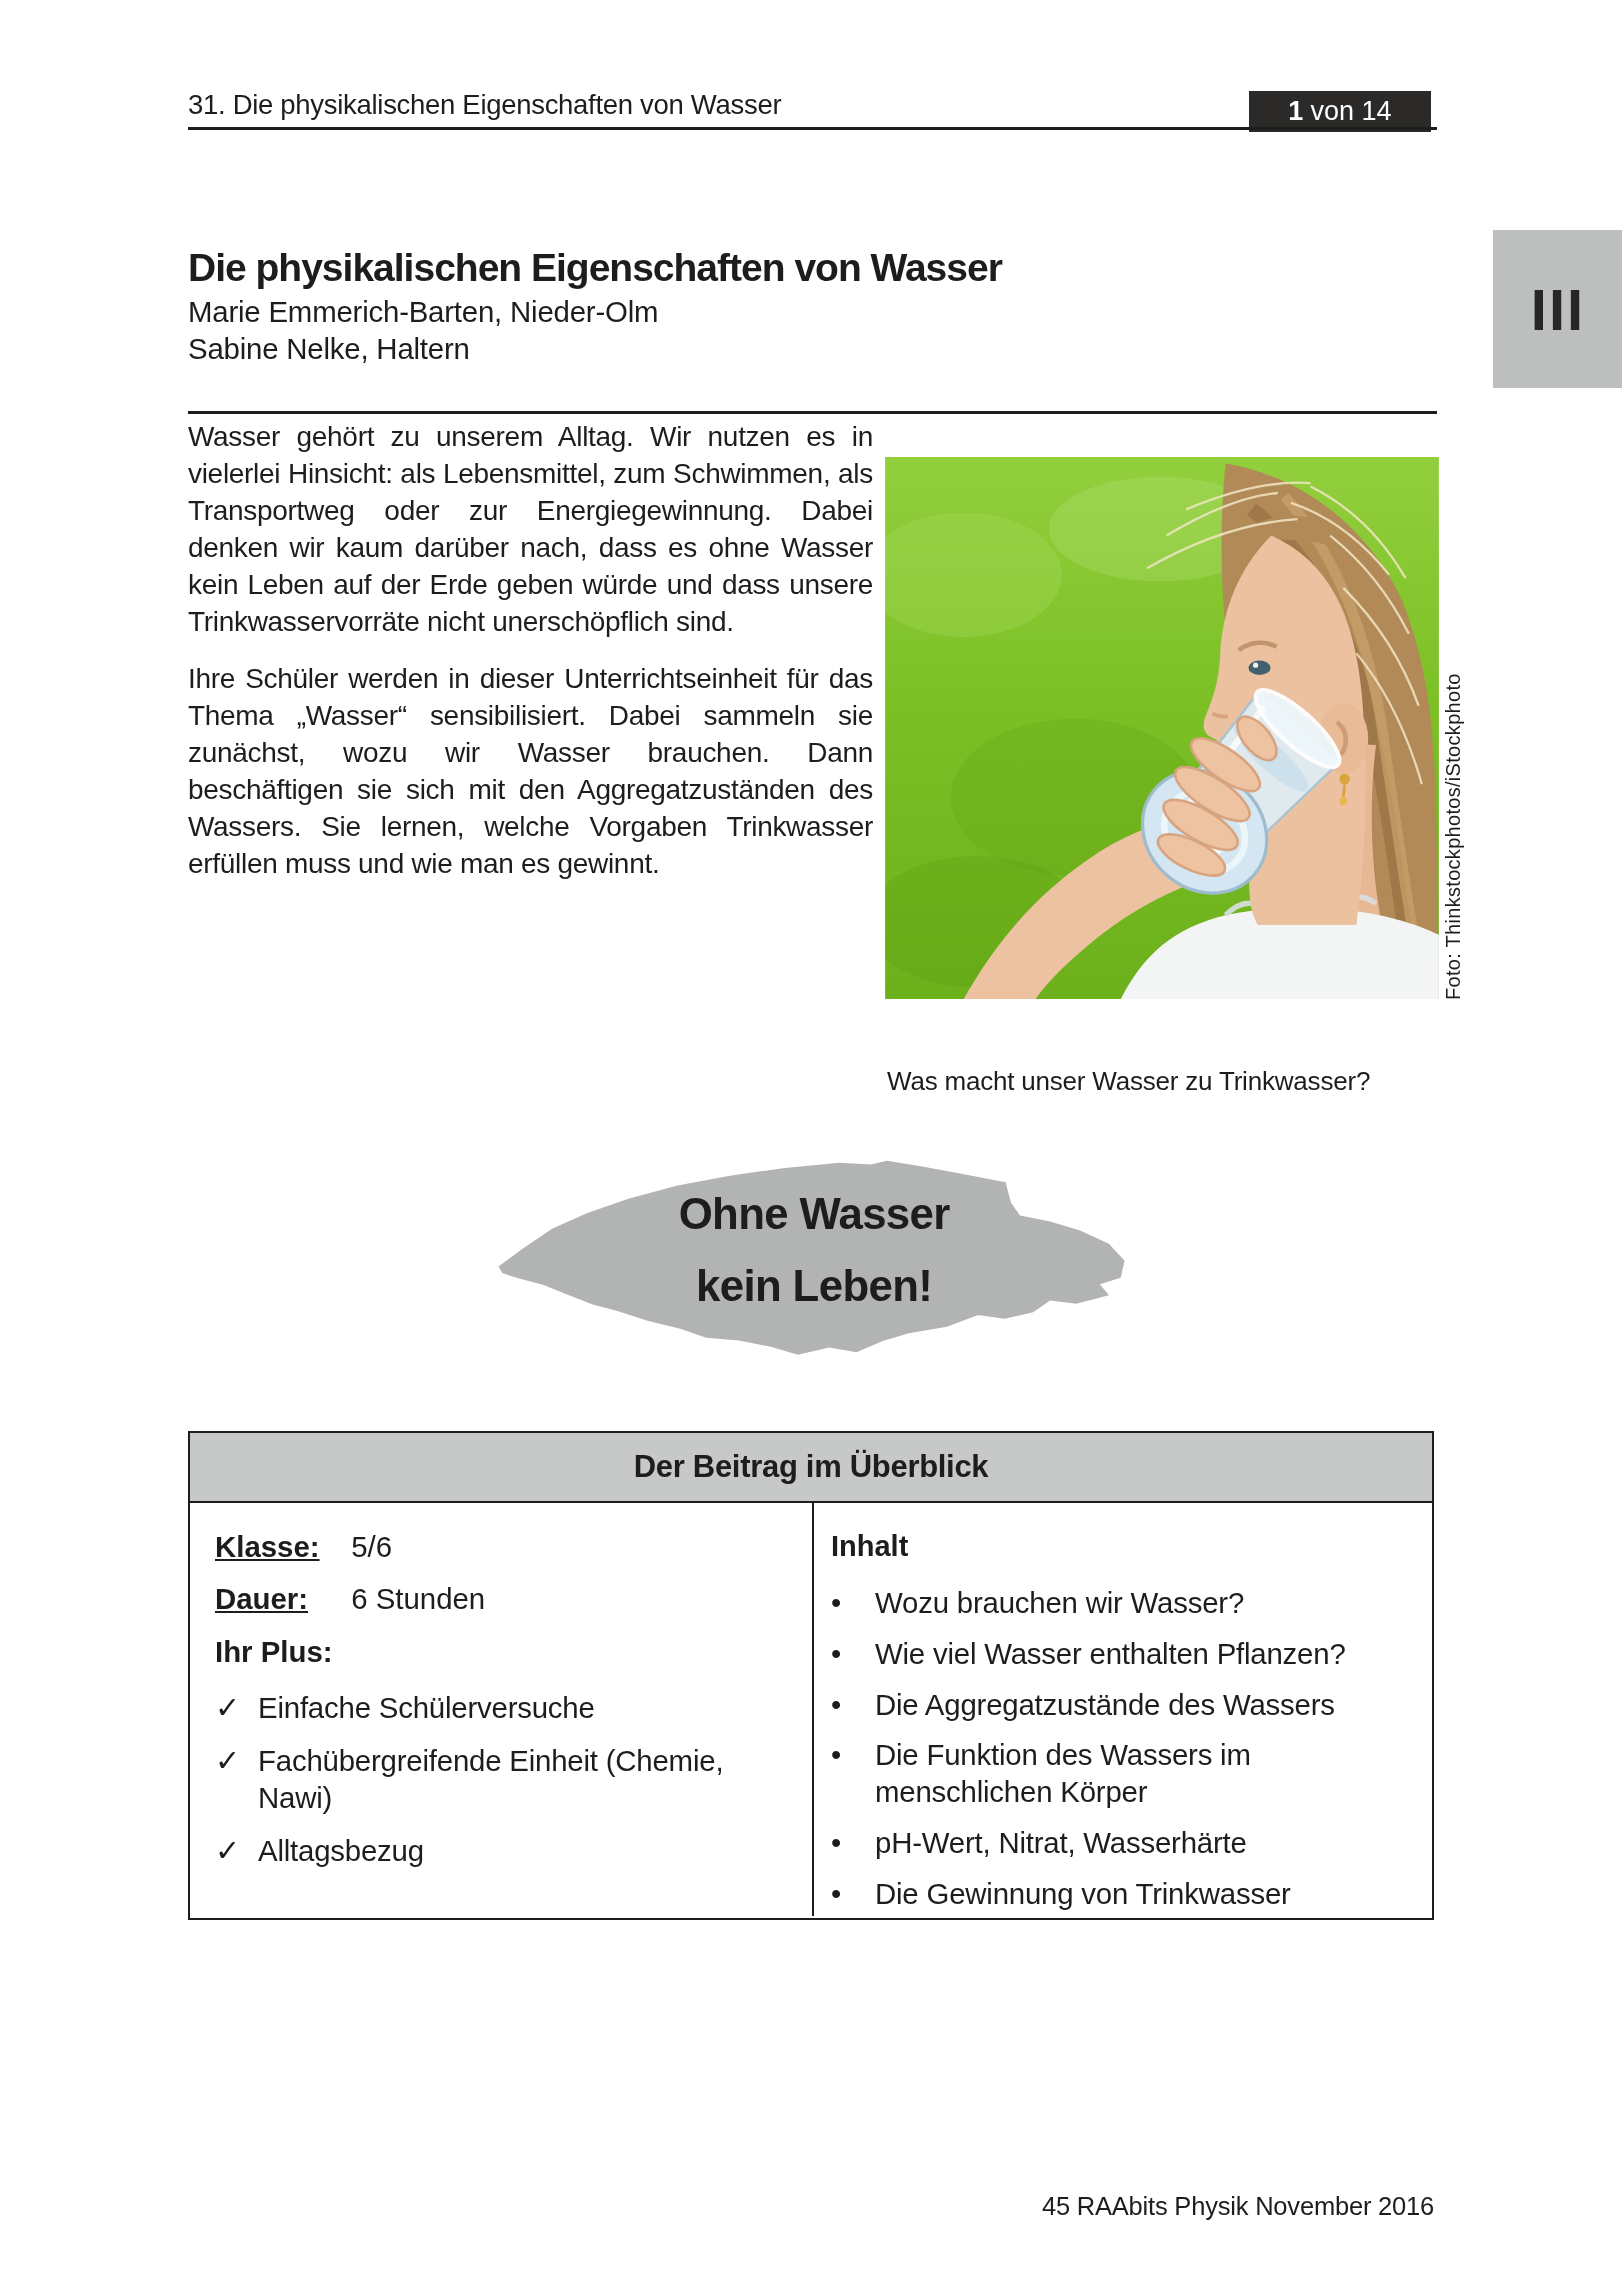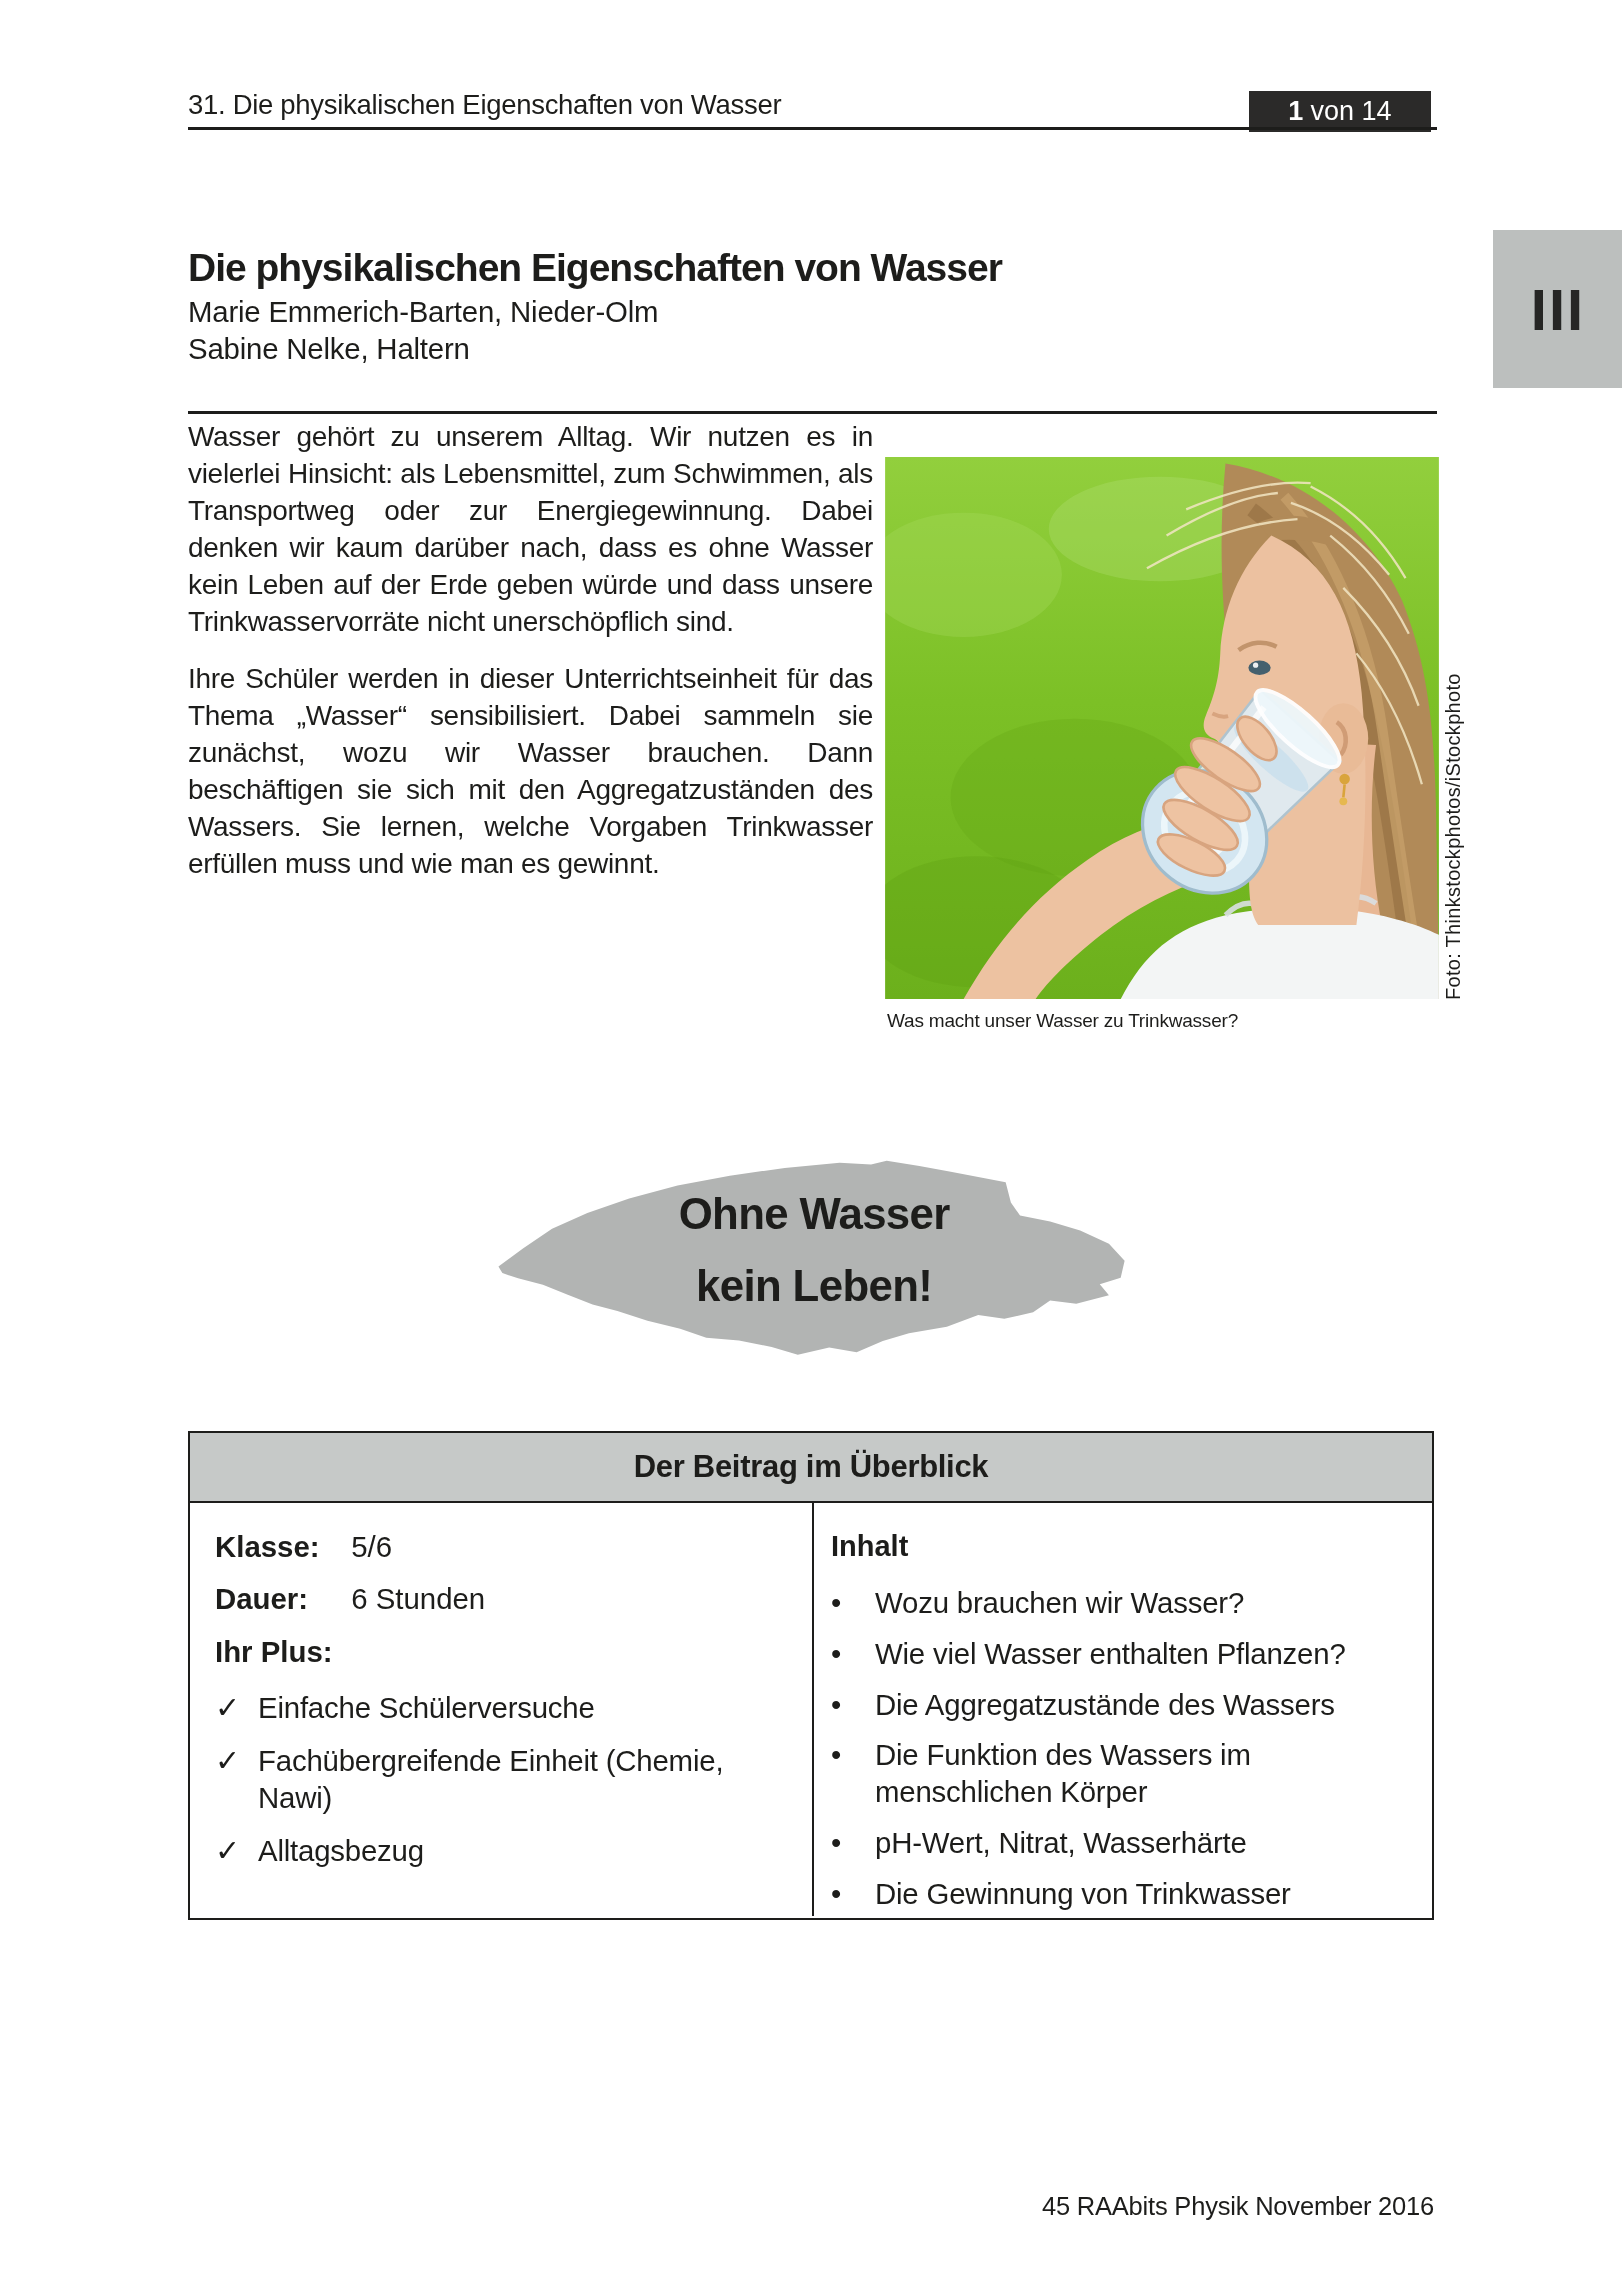--- a/index.html
+++ b/index.html
@@ -30,40 +30,40 @@
     text-align:justify;letter-spacing:-0.3px;}
   .body-col p{margin:0 0 19.6px 0;}
   
   .photo{position:absolute;left:885px;top:457px;width:554px;height:542px;}
   .photo svg{display:block;width:100%;height:100%;}
   .photo-credit{
     position:absolute;left:1442px;top:652px;width:29px;height:348px;
     writing-mode:vertical-rl;transform:rotate(180deg);
     font-size:20px;letter-spacing:0.3px;color:#1d1d1b;
   }
-  .photo-caption{position:absolute;left:887px;top:1010px;font-size:19px;letter-spacing:-0.2px;}
+  .photo-caption{position:absolute;left:887px;top:1066px;font-size:26px;letter-spacing:-0.2px;}
   
   .banner{position:absolute;left:489px;top:1145px;width:649px;height:217px;}
   .banner svg{display:block;width:100%;height:100%;}
   .banner text{font-family:"Liberation Sans","DejaVu Sans",sans-serif;font-weight:bold;font-size:67px;fill:#1d1d1b;letter-spacing:-1px;}
   
   .overview-table{
     position:absolute;left:188px;top:1431px;width:1246px;height:489px;
     border:2.6px solid #1d1d1b;box-sizing:border-box;background:#ffffff;
   }
   .ov-header{
     height:68px;background:#c6c9c8;border-bottom:2.6px solid #1d1d1b;
     display:flex;align-items:center;justify-content:center;
     font-size:31px;font-weight:bold;letter-spacing:-0.3px;
   }
   .ov-body{display:flex;height:413px;}
   .ov-left{width:624px;border-right:2px solid #1d1d1b;box-sizing:border-box;padding:29px 19.6px 0 25px;}
   .ov-right{flex:1;box-sizing:border-box;padding:29px 18.3px 0 17px;}
   .kv{font-size:29.4px;line-height:29.4px;margin-bottom:23px;}
-  .kv .lbl{font-weight:bold;display:inline-block;min-width:128px;}
+  .kv .lbl{font-weight:bold;display:inline-block;min-width:128px;text-decoration:underline;}
   .plus-label{font-size:29.4px;line-height:29.4px;font-weight:bold;margin-bottom:23px;}
   .check-row{display:flex;font-size:29.4px;line-height:37px;margin-bottom:15.7px;letter-spacing:-0.2px;}
   .check-ic{width:43px;flex:none;font-size:30px;}
   .inhalt-label{font-size:29px;line-height:29.4px;font-weight:bold;margin-bottom:23px;}
   .bullet-row{display:flex;font-size:29.4px;line-height:37px;margin-bottom:13.7px;letter-spacing:-0.2px;}
   .bullet-dot{width:44px;flex:none;font-size:29.4px;}
   
   .imprint{position:absolute;left:0;top:2192px;width:1434px;text-align:right;font-size:25.5px;letter-spacing:-0.2px;}
 </style>
 </head>

